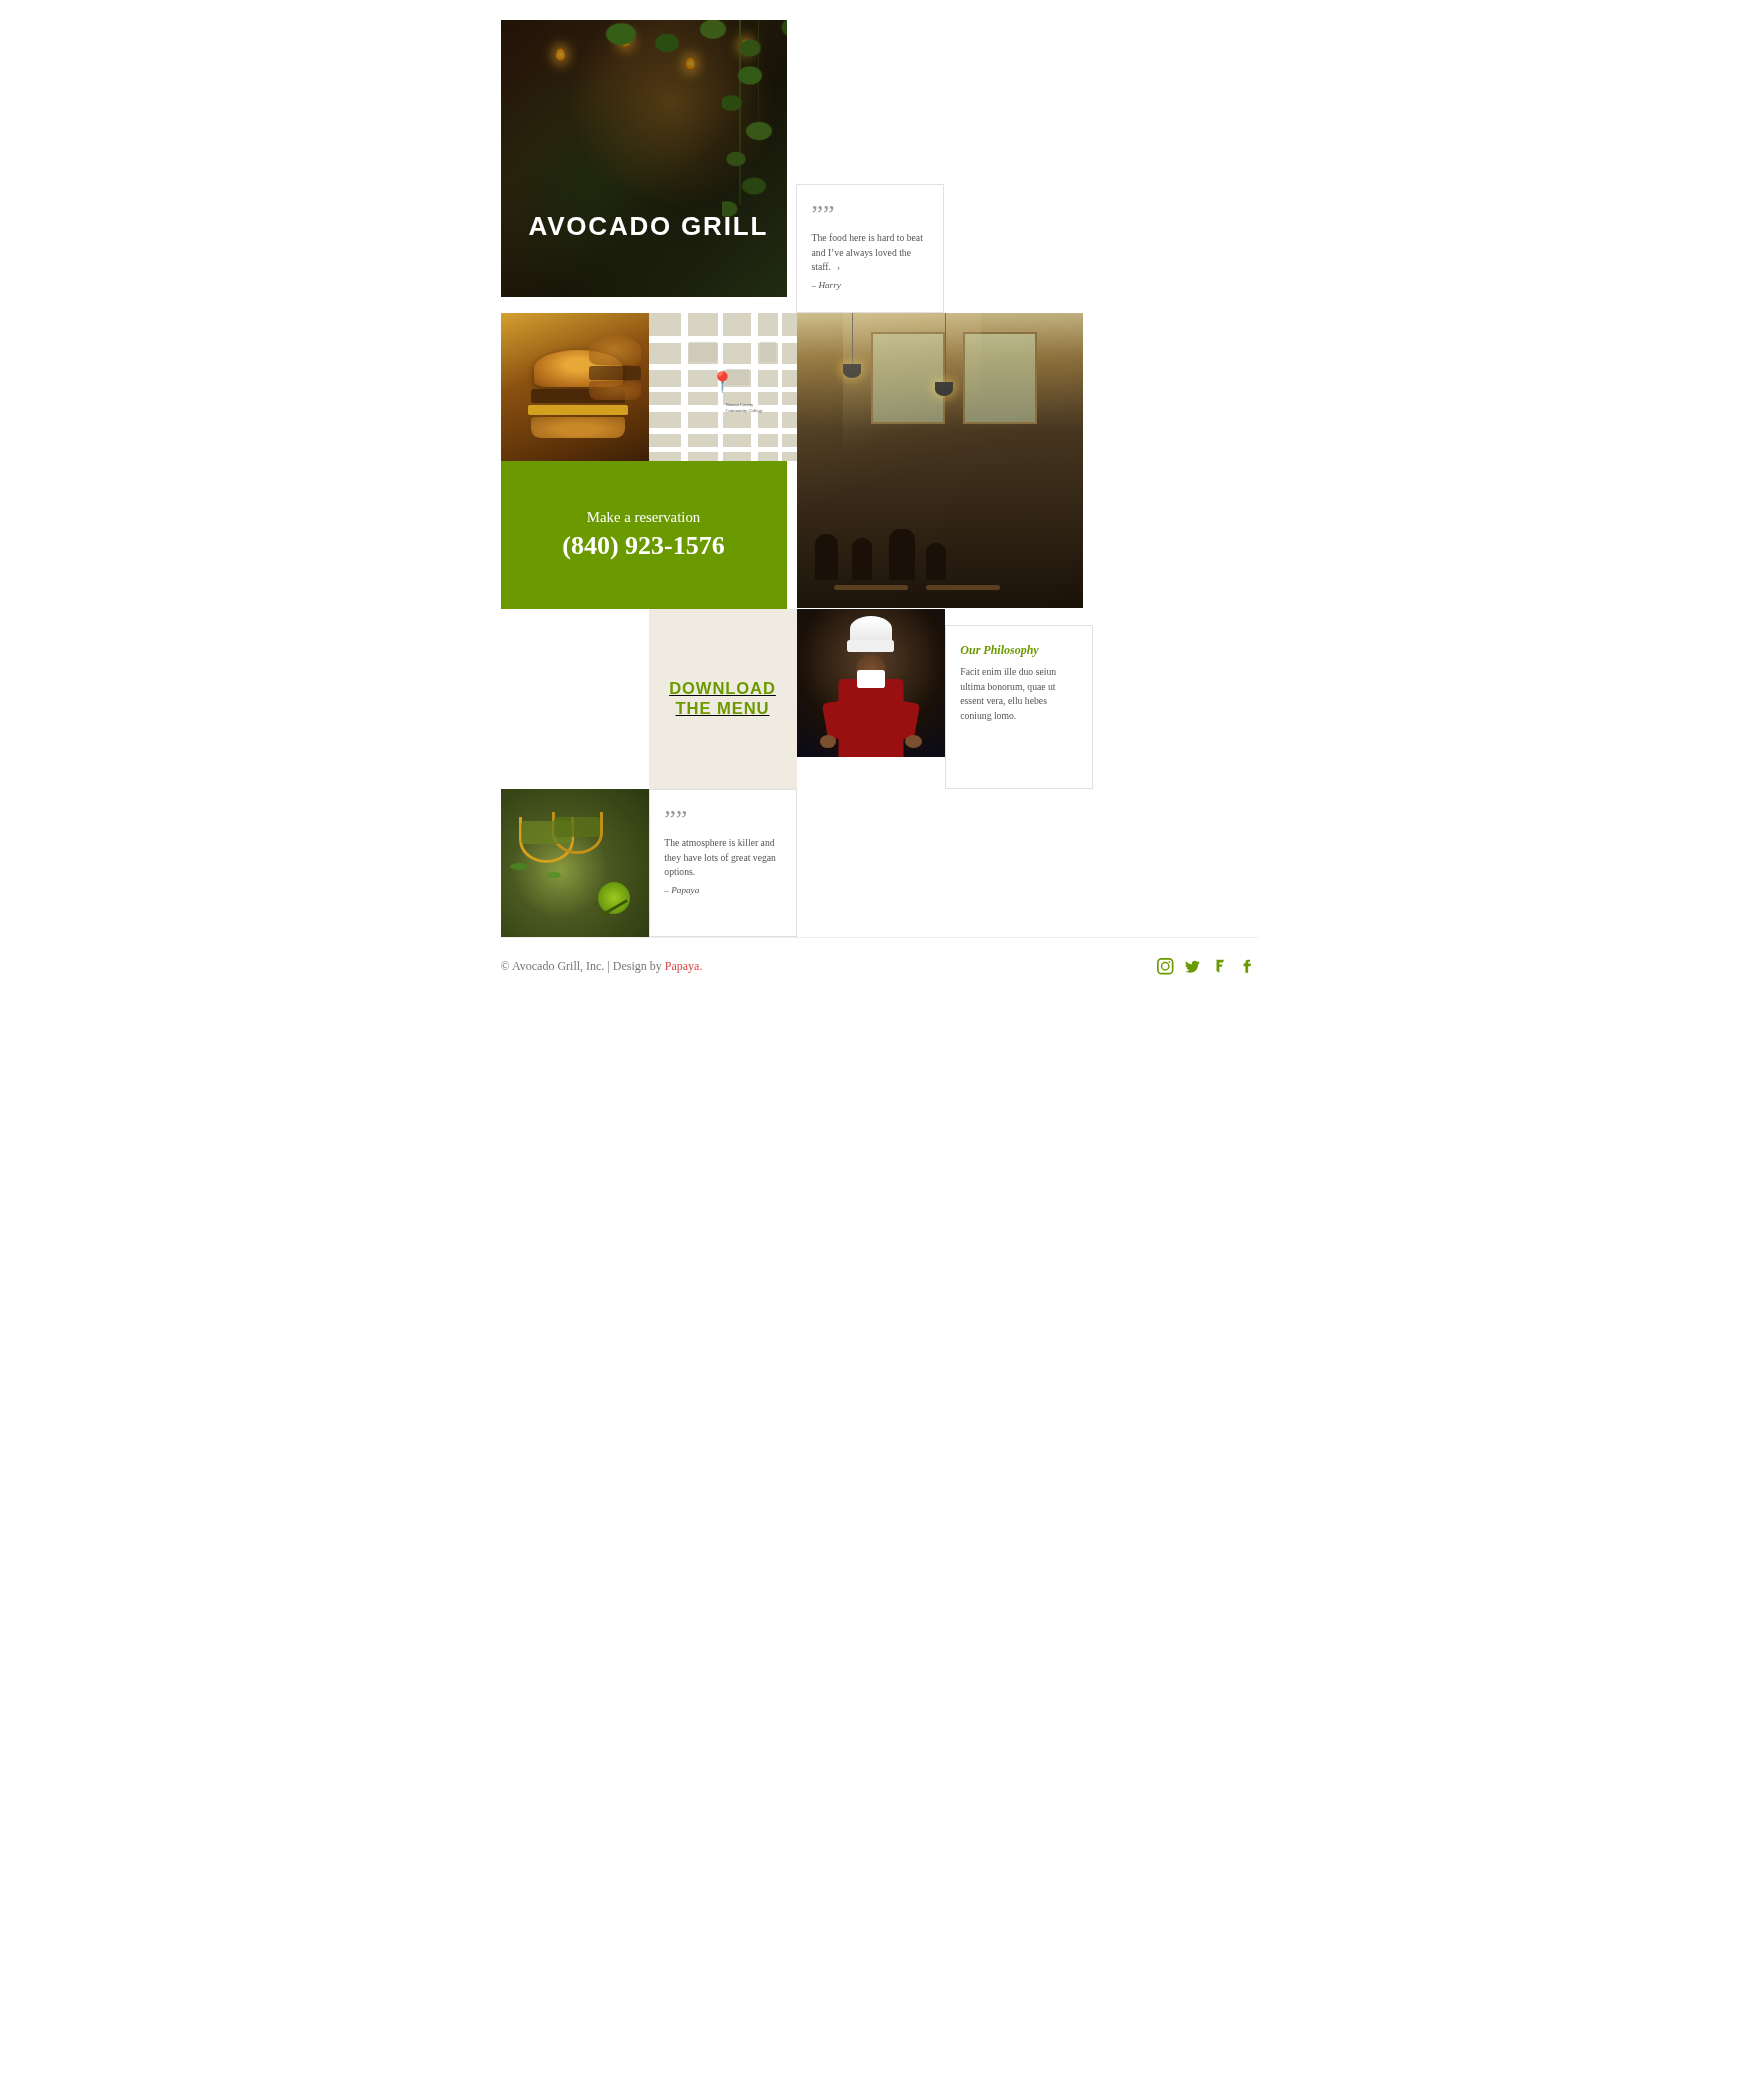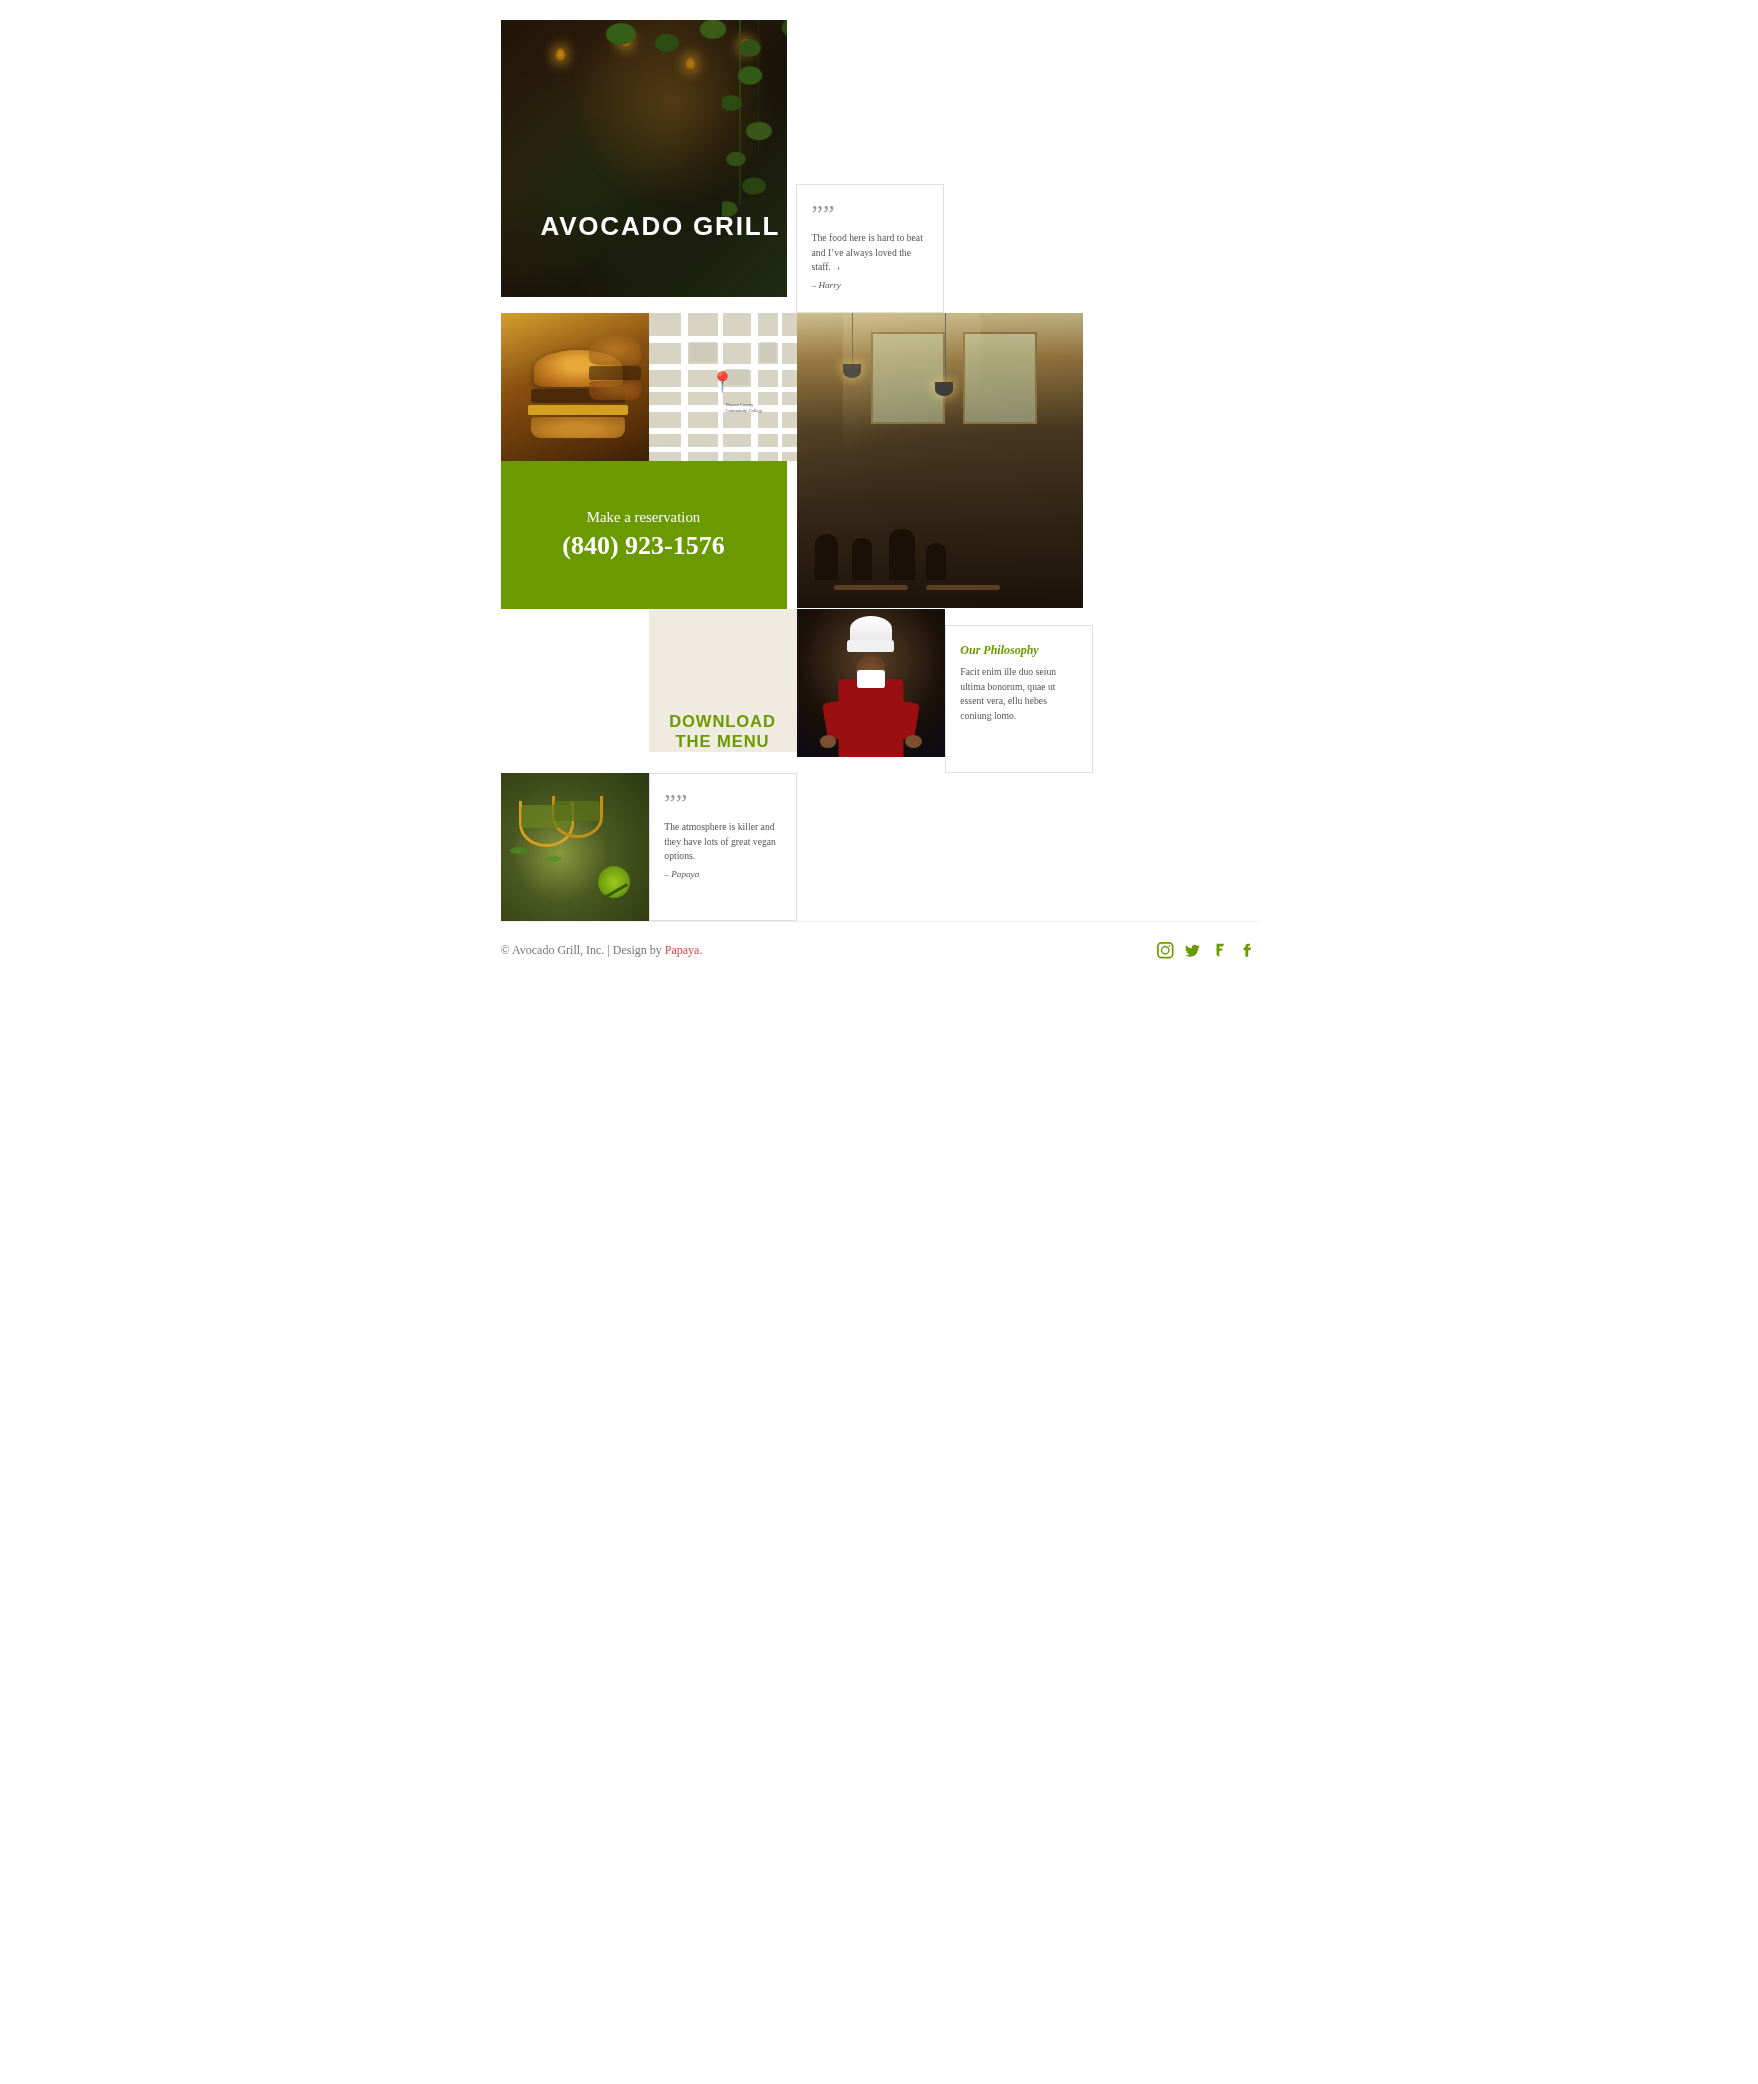--- a/index.html
+++ b/index.html
@@ -46,21 +46,21 @@
       width: 9.2px;
       height: 13px;
       background: radial-gradient(circle, #ffcc44 0%, #ff9900 60%, #aa5500 100%);
       border-radius: 50% 50% 50% 50% / 60% 60% 40% 40%;
       box-shadow: 0 0 11px 4.6px rgba(255,180,50,0.7);
     }
 
     .hero-title {
       position: absolute;
       bottom: 55px;
-      left: 40px;
+      left: 28px;
       color: #fff;
       font-family: 'Arial Black', Arial, sans-serif;
       font-size: 26px;
       font-weight: 900;
       letter-spacing: 1.8px;
       text-transform: uppercase;
     }
 
     .quote-card {
       width: 148px;
@@ -160,28 +160,29 @@
 
     .reservation-phone {
       color: #fff;
       font-size: 26px;
       font-weight: bold;
       font-family: Georgia, serif;
     }
 
     .download-cell {
       width: 148px;
-      height: 143px;
+      height: 180px;
       background: #f0ebe0;
       display: flex;
       flex-direction: column;
       align-items: center;
-      justify-content: flex-end;
+      justify-content: center;
       flex-shrink: 0;
       cursor: pointer;
+      text-decoration: underline;
     }
 
     .download-text {
       color: #6b9a00;
       font-size: 16.6px;
       font-weight: 900;
       text-align: center;
       text-transform: uppercase;
       font-family: 'Arial Black', Arial, sans-serif;
       line-height: 1.2;

